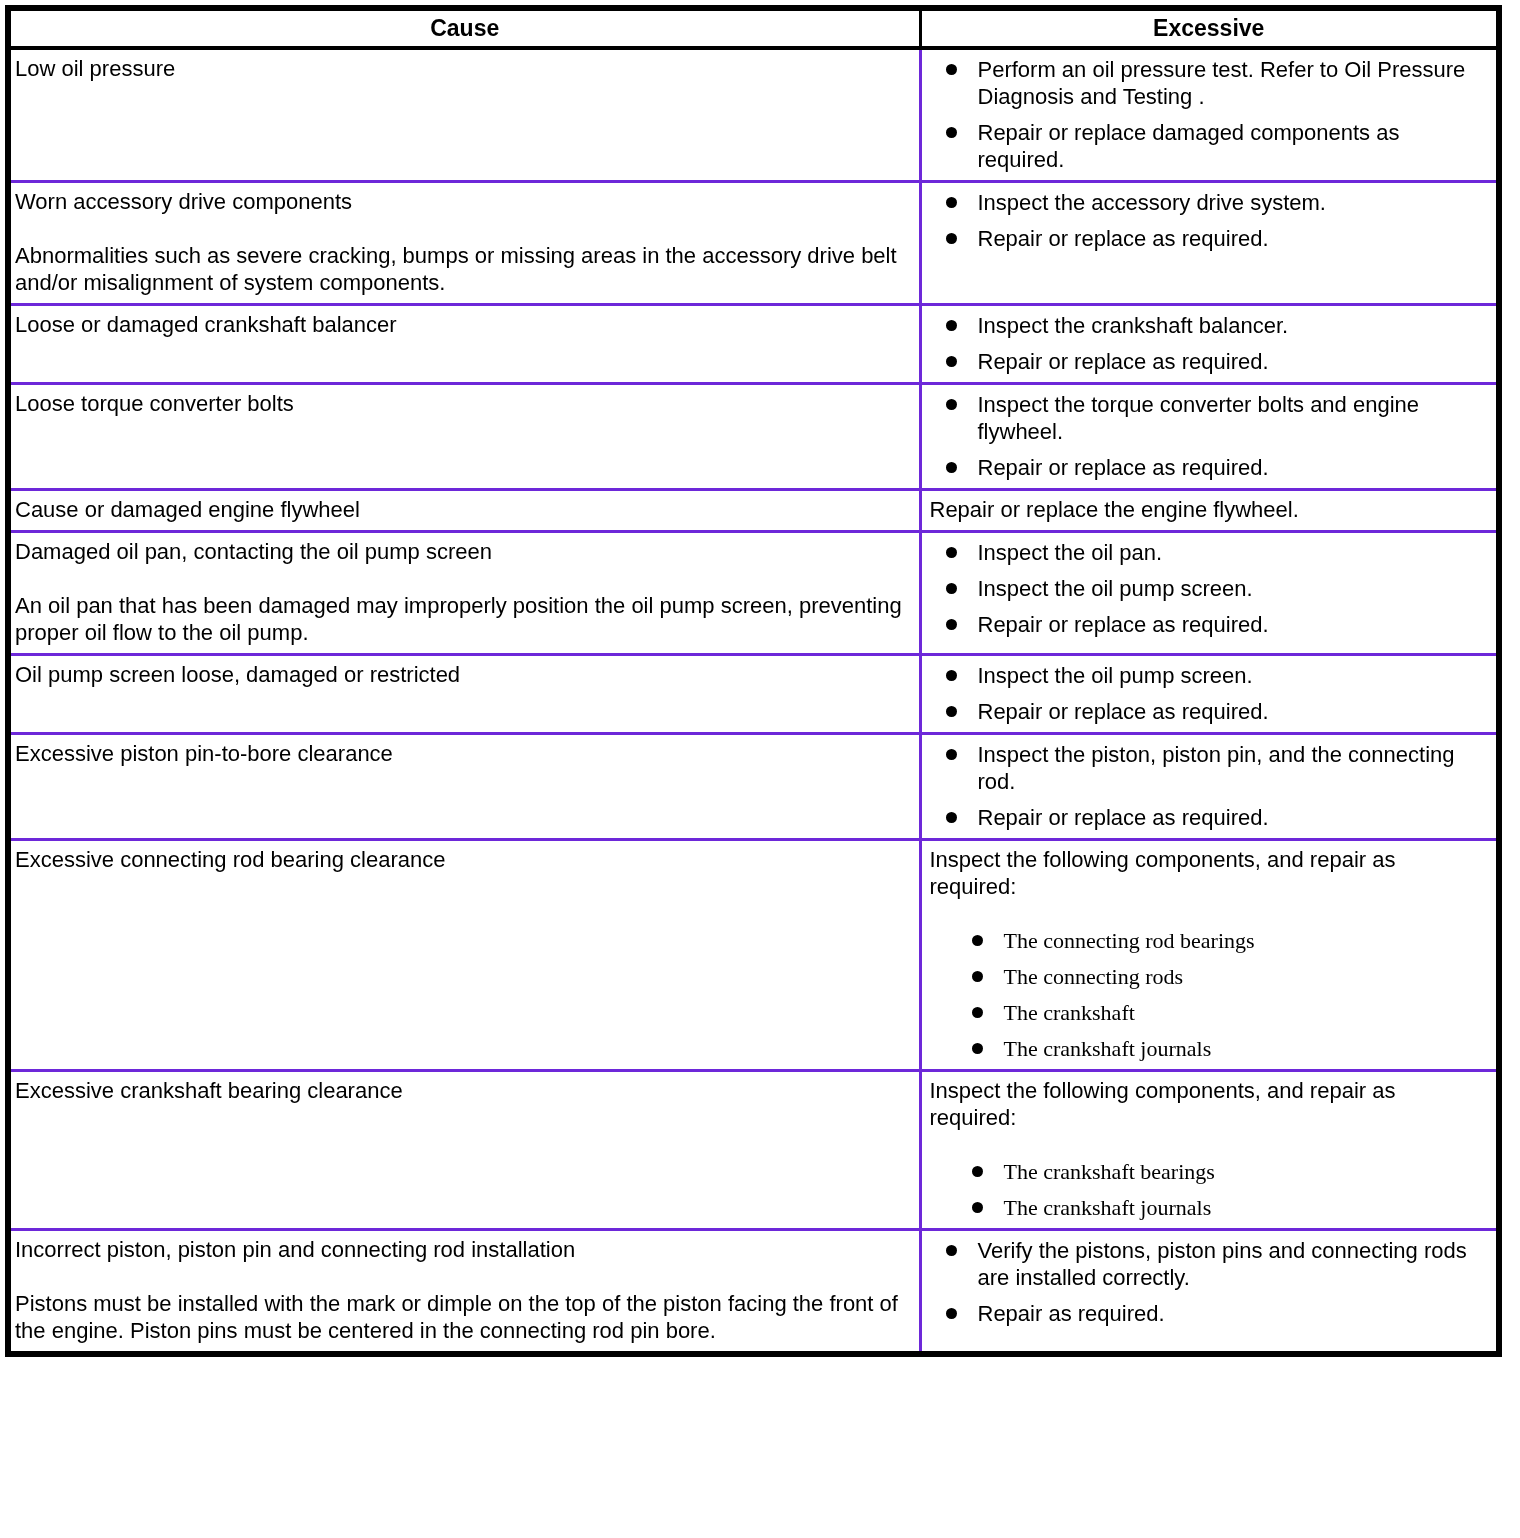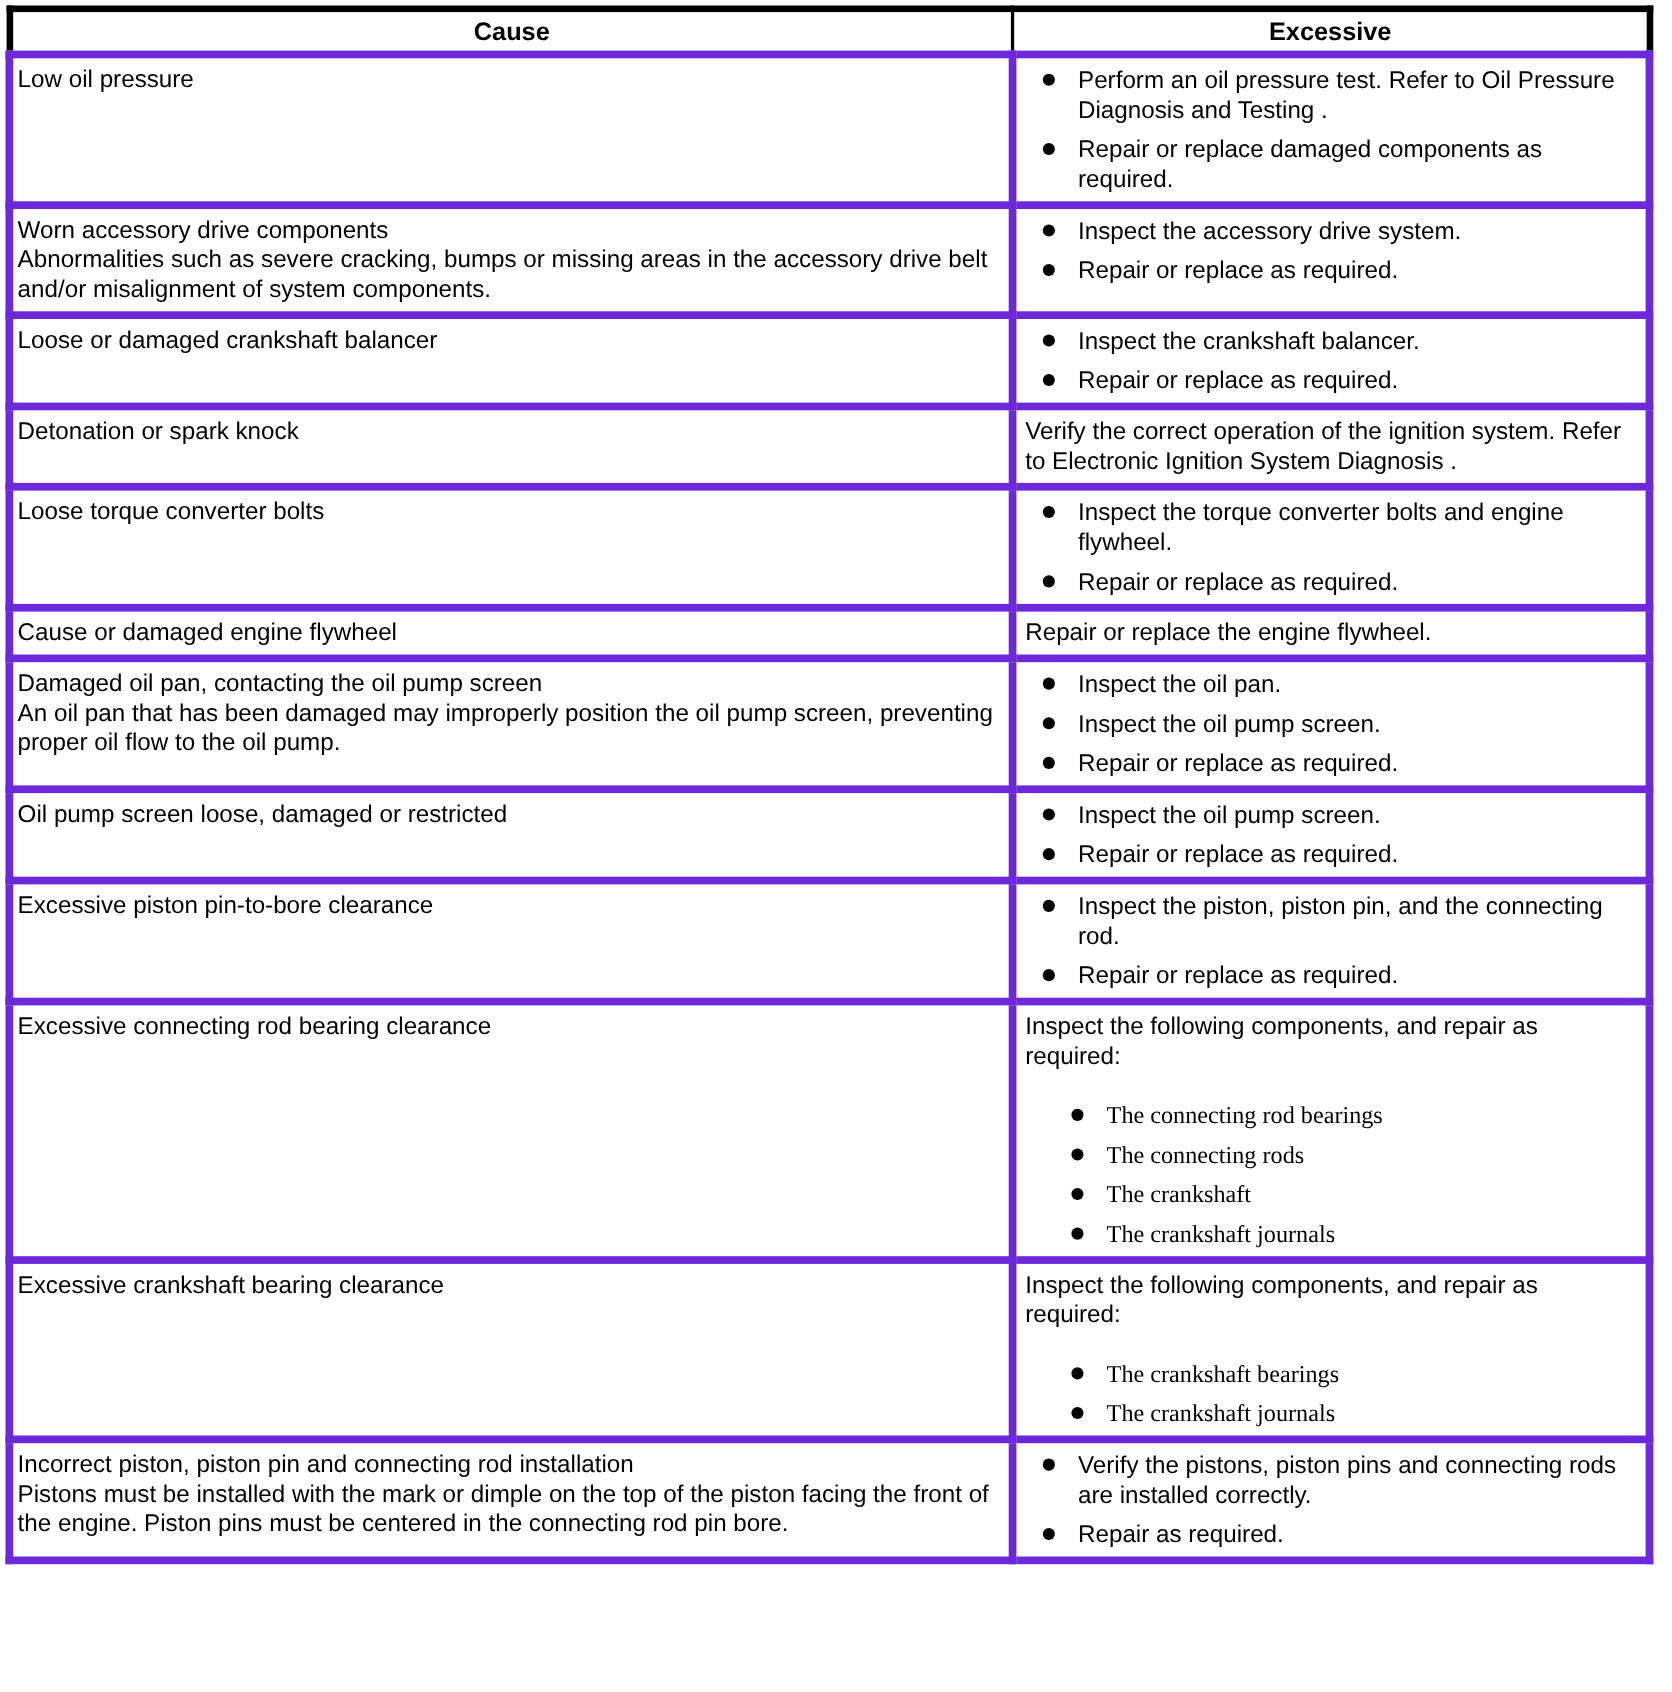--- a/index.html
+++ b/index.html
@@ -28,29 +28,29 @@
     border: 3px solid #000000;
     border-bottom-width: 4px;
     font-size: 23px;
     line-height: 27px;
     font-weight: bold;
     text-align: center;
     padding: 4px 6px;
     vertical-align: middle;
   }
   td {
-    border: 7px solid #6d28d9;
+    border: 3px solid #6d28d9;
     vertical-align: top;
     font-size: 22px;
     line-height: 27px;
     padding: 5px 8px 7px 4px;
   }
   td.correction-cell { padding-left: 8px; }
   p.para { margin: 0; }
-  p.para + p.para { }
+  p.para + p.para { margin-top: 27px; }
   ul.bullets {
     list-style: none;
     margin: 1px 0 0 0;
     padding: 0 0 0 48px;
   }
   ul.bullets.nested {
     padding-left: 74px;
     margin-top: 27px;
     font-family: Liberation Serif, serif;
   }
@@ -114,28 +114,20 @@
           </td>
           <td class="correction-cell">
             <ul class="bullets">
               <li class="item"><span class="bullet"></span><span class="li-text">Inspect the crankshaft balancer.</span></li>
               <li class="item"><span class="bullet"></span><span class="li-text">Repair or replace as required.</span></li>
             </ul>
           </td>
         </tr>
         <tr>
           <td class="cause-cell">
-            <p class="para">Detonation or spark knock</p>
-          </td>
-          <td class="correction-cell">
-            <p class="para">Verify the correct operation of the ignition system. Refer to Electronic Ignition System Diagnosis .</p>
-          </td>
-        </tr>
-        <tr>
-          <td class="cause-cell">
             <p class="para">Loose torque converter bolts</p>
           </td>
           <td class="correction-cell">
             <ul class="bullets">
               <li class="item"><span class="bullet"></span><span class="li-text">Inspect the torque converter bolts and engine flywheel.</span></li>
               <li class="item"><span class="bullet"></span><span class="li-text">Repair or replace as required.</span></li>
             </ul>
           </td>
         </tr>
         <tr>

